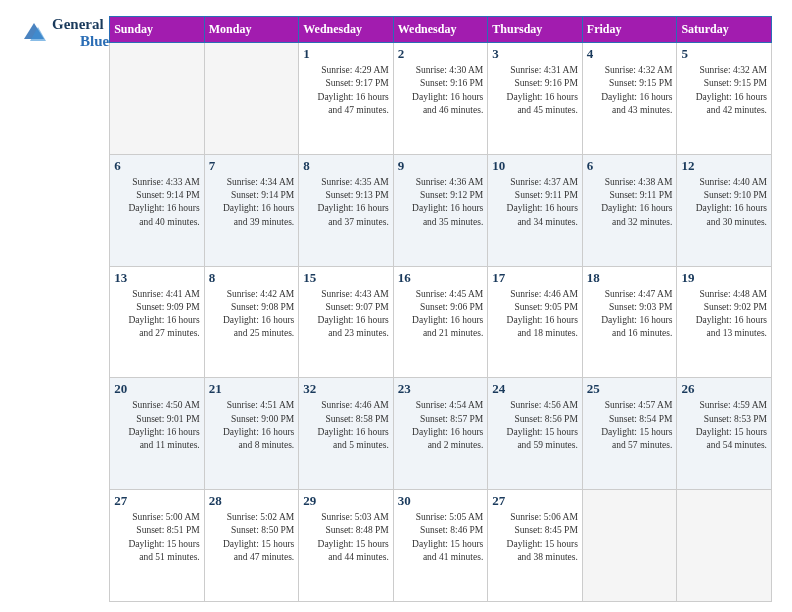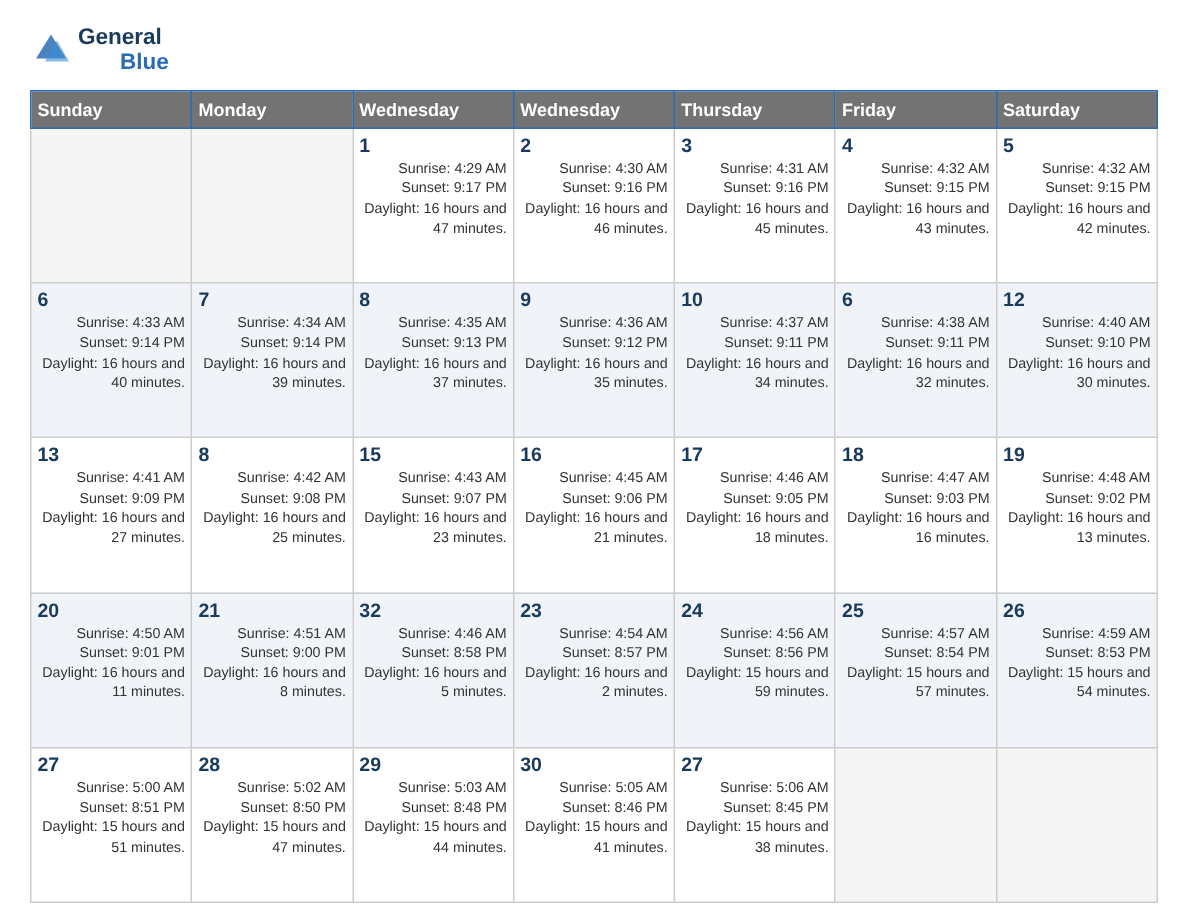--- a/index.html
+++ b/index.html
@@ -8,21 +8,21 @@
       height: 612px;
       font-family: Arial, sans-serif;
       background: #fff;
       overflow: hidden;
     }
     .page {
       width: 792px;
       height: 612px;
       padding: 16px 20px 10px 20px;
       display: flex;
-      flex-direction: column;
+      font-family: Liberation Serif, serif;
     }
     .header {
       display: flex;
       justify-content: space-between;
       align-items: flex-start;
       margin-bottom: 10px;
     }
     .logo {
       display: flex;
       align-items: center;
@@ -47,21 +47,21 @@
       margin-top: 2px;
     }
     .calendar {
       flex: 1;
       border: 1px solid #ccc;
       border-collapse: collapse;
       width: 100%;
       table-layout: fixed;
     }
     .calendar th {
-      background: #737373;
+      background: #a21caf;
       color: #fff;
       font-size: 12px;
       font-weight: bold;
       padding: 5px 4px;
       text-align: left;
       border: 1px solid #2a6db5;
     }
     .calendar td {
       border: 1px solid #ccc;
       vertical-align: top;

